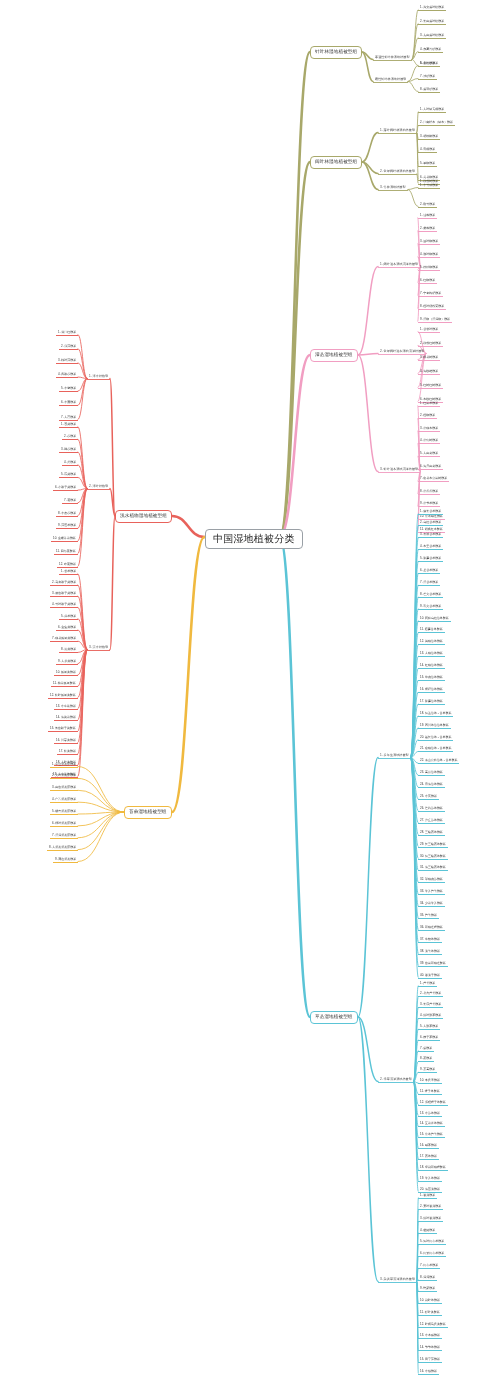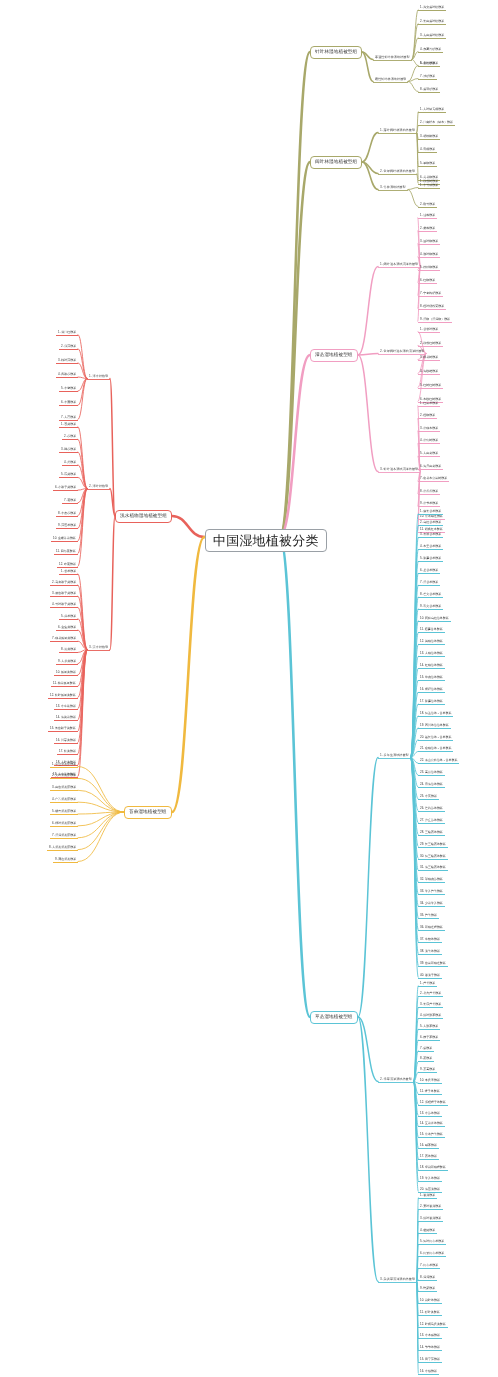--- a/index.html
+++ b/index.html
@@ -12,21 +12,21 @@
   svg.links{position:absolute;left:0;top:0;width:498px;height:1377px;pointer-events:none;}
 
   .node{
     position:absolute;box-sizing:border-box;
     white-space:nowrap;line-height:1;
     display:flex;align-items:center;justify-content:center;
   }
   
   .n-root{
     border:1px solid #9aa0a6;background:#ffffff;border-radius:4px;
-    font-size:13px;color:#222;padding:4px 7px;letter-spacing:.2px;
+    font-size:10px;color:#222;padding:4px 7px;letter-spacing:.2px;
   }
   
   .n-l1{
     border:1px solid;border-radius:4px;background:#fff;
     font-size:4.6px;padding:3.2px 4px;letter-spacing:.1px;
   }
   
   .n-l2{
     font-size:3.1px;padding:0 2px 1.4px 2px;letter-spacing:.05px;
     border-bottom:0.7px solid;background:transparent;

